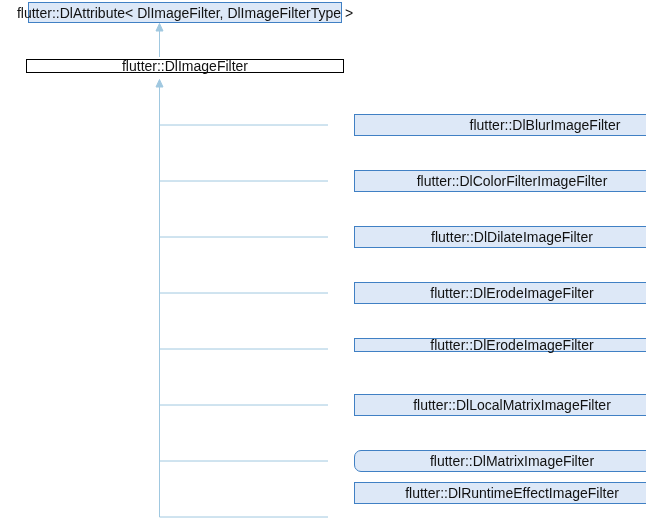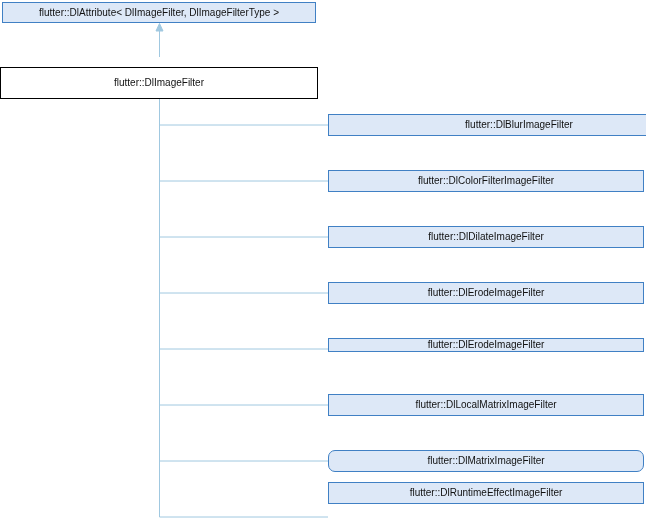--- a/index.html
+++ b/index.html
@@ -25,24 +25,25 @@
   }
   .edges line{stroke:var(--edge);stroke-width:1;fill:none;}
   .edges polygon{fill:var(--edge);stroke:var(--edge);}
   .node{
     position:absolute;
     box-sizing:border-box;
     display:flex;align-items:center;justify-content:center;
     border:1px solid var(--node-border);
     background:var(--node-fill);
     color:var(--text);
-    font-size:10px;
+    font-size:14px;
     line-height:1;
     white-space:nowrap;
     cursor:pointer;
+    margin-left:26px;
   }
   .node.current{
     border:1px solid var(--current-border);
     background:var(--current-fill);
     cursor:default;
   }
 </style>
 </head>
 <body>
 
@@ -60,21 +61,21 @@
     <line x1="159.5" y1="237" x2="328" y2="237"></line>
     <line x1="159.5" y1="293" x2="328" y2="293"></line>
     <line x1="159.5" y1="349" x2="328" y2="349"></line>
     <line x1="159.5" y1="405" x2="328" y2="405"></line>
     <line x1="159.5" y1="461" x2="328" y2="461"></line>
     <line x1="159.5" y1="517" x2="328" y2="517"></line>
   </svg>
 
   <div class="node" style="left:2px;top:2px;width:314px;height:21px;">flutter::DlAttribute&lt; DlImageFilter, DlImageFilterType &gt;</div>
 
-  <div class="node current" style="left:0px;top:67px;width:318px;height:32px;">flutter::DlImageFilter</div>
+  <div class="node current" style="left:0px;top:59px;width:318px;height:14px;">flutter::DlImageFilter</div>
 
   <div class="node" style="left:328px;top:114px;width:356px;height:22px;padding-left:26px;">flutter::DlBlurImageFilter</div>
 
   <div class="node" style="left:328px;top:170px;width:316px;height:22px;">flutter::DlColorFilterImageFilter</div>
 
   <div class="node" style="left:328px;top:226px;width:316px;height:22px;">flutter::DlDilateImageFilter</div>
 
   <div class="node" style="left:328px;top:282px;width:316px;height:22px;">flutter::DlErodeImageFilter</div>
 
   <div class="node" style="left:328px;top:338px;width:316px;height:14px;">flutter::DlErodeImageFilter</div>

